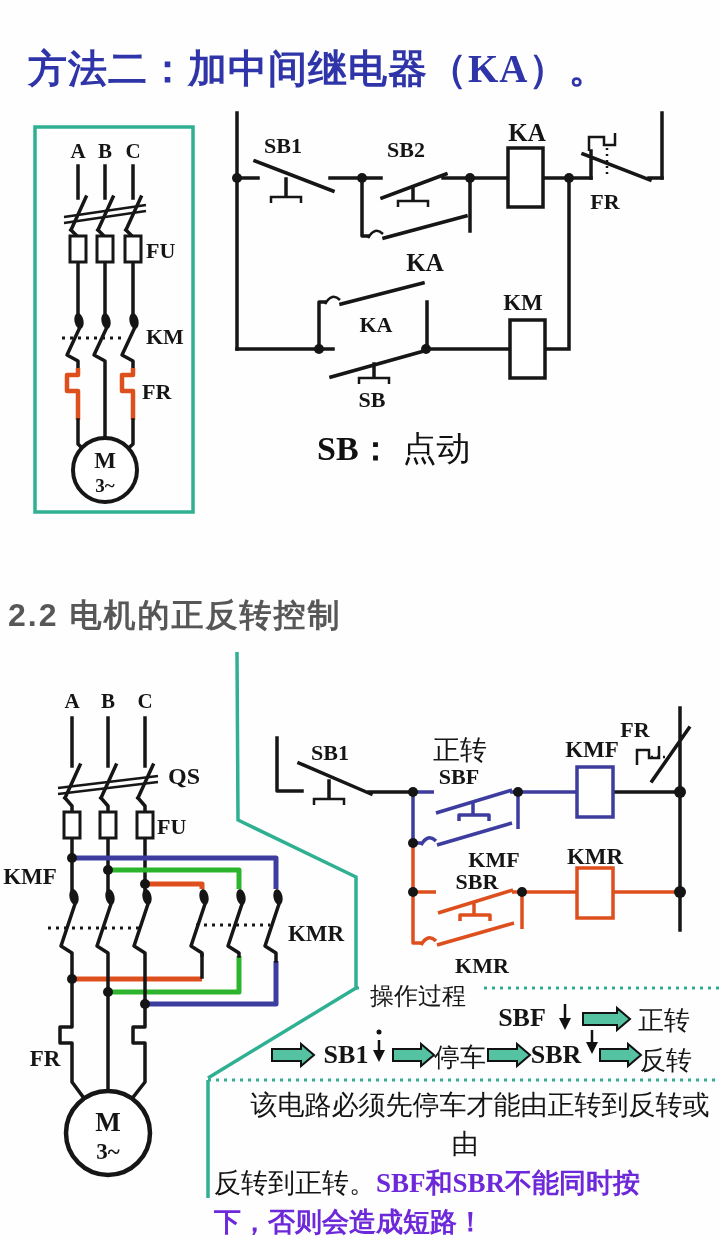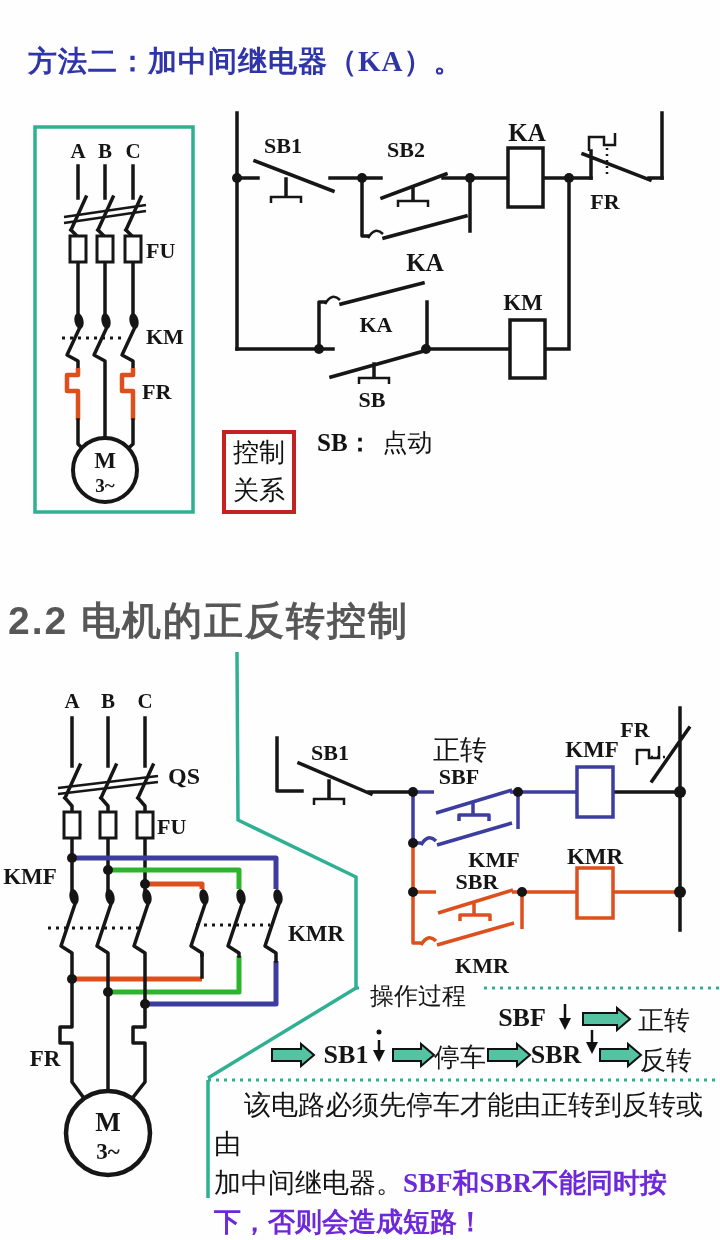--- a/index.html
+++ b/index.html
@@ -1,32 +1,32 @@
 <!DOCTYPE html>
 <html><head>
 <meta charset="utf-8">
 <style>
   html,body{margin:0;padding:0;background:#ffffff;}
   .page{position:relative;width:720px;height:1240px;background:#fefefe;overflow:hidden;
         font-family:"Liberation Serif","DejaVu Serif",serif;}
   .abs{position:absolute;}
-  .title{left:28px;top:42px;font-size:29px;font-weight:bold;color:#2f35a8;letter-spacing:1px;}
+  .title{left:28px;top:42px;font-size:39px;font-weight:bold;color:#2f35a8;letter-spacing:1px;}
   .title .ka{font-weight:bold;}
-  .section-title{left:8px;top:594px;font-size:39px;font-weight:bold;color:#575757;
+  .section-title{left:8px;top:594px;font-size:32px;font-weight:bold;color:#575757;
         font-family:"Liberation Sans","DejaVu Sans",sans-serif;letter-spacing:2px;}
   .ctrl-box{left:222px;top:430px;width:66px;height:76px;border:4px solid #c32222;
         display:flex;flex-direction:column;justify-content:center;align-items:center;
         font-size:26px;color:#111;line-height:38px;}
-  .legend-line{font-size:25px;color:#111;}
+  .legend-line{font-size:34px;color:#111;}
   .legend-line b{font-weight:bold;}
   .legend-line .txt{margin-left:10px;}
   .legend1{left:317px;top:426px;}
   .legend2{left:317px;top:476px;}
   .bottom-note{left:214px;top:1086px;width:502px;font-size:27px;line-height:39px;color:#141414;}
-  .bottom-note .ind{text-indent:30px;}
+  .bottom-note .ind{text-indent:30px;text-align:center;}
   .red{color:#6d28d9;font-weight:bold;}
   svg{position:absolute;left:0;top:0;}
   svg text{font-family:"Liberation Serif","DejaVu Serif",serif;font-weight:bold;fill:#151515;}
   svg text.cn{font-weight:normal;}
   .k{stroke:#161616;stroke-width:3.5;fill:none;stroke-linecap:square;stroke-linejoin:round;}
   .k2{stroke:#161616;stroke-width:2.5;fill:none;}
   .bw{stroke:#3d3da0;stroke-width:5;fill:none;stroke-linejoin:round;}
   .gw{stroke:#2cb42c;stroke-width:5;fill:none;stroke-linejoin:round;}
   .ow{stroke:#dd4f1d;stroke-width:5;fill:none;stroke-linejoin:round;}
   .o45{stroke:#dd4f1d;stroke-width:4.5;fill:none;stroke-linejoin:round;}
@@ -261,28 +261,24 @@
       <text x="556" y="1063" font-size="26" text-anchor="middle">SBR</text>
       <path class="dn" d="M592,1030 V1044"></path>
       <polygon class="dnh" points="586,1042 598,1042 592,1054"></polygon>
       <path class="arrow" d="M600,1049 H628 V1044 L641,1055 L628,1066 V1061 H600 Z"></path>
       <text class="cn" x="666" y="1069" font-size="26" text-anchor="middle">反转</text>
     </g>
   </svg>
 
   <div class="abs title"><span>方法二：加中间继电器（</span><span class="ka">KA</span><span>）。</span></div>
 
-  <div class="abs ctrl-box">
-    <span>控制</span>
-    <span>关系</span>
-  </div>
 
   <div class="abs legend-line legend1"><b>SB</b><b>：</b><span class="txt">点动</span></div>
 
   <div class="abs section-title">2.2  电机的正反转控制</div>
 
   <div class="abs bottom-note">
     <div class="ind">该电路必须先停车才能由正转到反转或由</div>
-    <div><span>加中间继电器。</span><span class="red">SBF和SBR不能同时按</span></div>
+    <div><span>反转到正转。</span><span class="red">SBF和SBR不能同时按</span></div>
     <div class="red">下，否则会造成短路！</div>
   </div>
 
 </div>
 
 </body></html>

